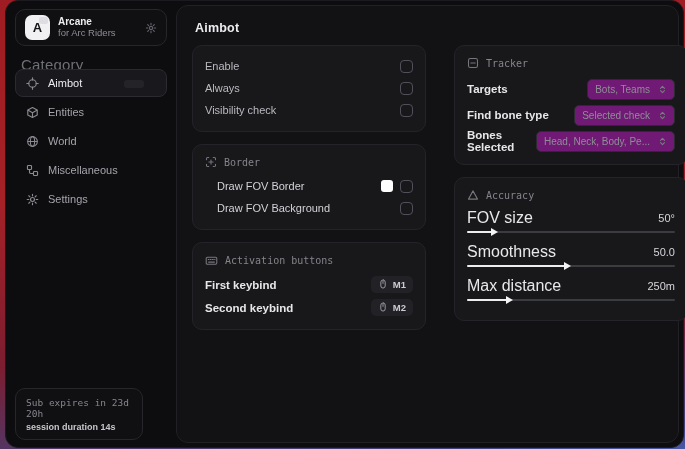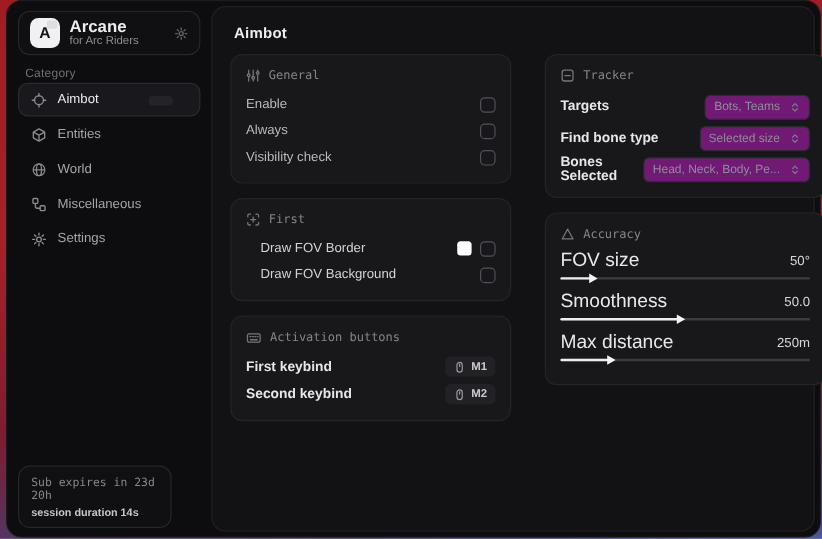--- a/index.html
+++ b/index.html
@@ -17,24 +17,24 @@
   
   .sidebar { position:absolute; left:0; top:0; width:170px; height:100%; }
   .logo-box { position:absolute; left:9px; top:8px; width:152px; height:37px;
     border:1px solid #26262b; border-radius:10px; display:flex; align-items:center; padding:0 9px; background:#101013; }
   .logo-mark { width:25px; height:25px; border-radius:7px; background:#f1f1f3; color:#141416;
     font-weight:700; font-size:13px; display:flex; align-items:center; justify-content:center; position:relative; }
   .logo-mark::after { content:""; position:absolute; right:2px; top:2px; width:9px; height:7px;
     background:#d9d9dd; border-radius:2px; opacity:.8; }
   .logo-mark span { position:relative; z-index:1; }
   .logo-text { margin-left:8px; line-height:1.15; }
-  .logo-title { font-size:14px; font-weight:700; color:#ededf0; }
+  .logo-title { font-size:10px; font-weight:700; color:#ededf0; }
   .logo-sub { font-size:9.5px; color:#8e8e95; }
   .logo-gear { margin-left:auto; color:#63636a; display:flex; }
-  .category { position:absolute; left:15px; top:55px; font-size:10px; color:#6f6f76; letter-spacing:.2px; }
+  .category { position:absolute; left:15px; top:55px; font-size:15px; color:#6f6f76; letter-spacing:.2px; }
   .nav { position:absolute; left:9px; top:68px; width:152px; }
   .nav-item { height:28px; margin-bottom:1px; display:flex; align-items:center; padding:0 10px;
     border-radius:8px; border:1px solid transparent; color:#a4a4ab; font-size:11px; cursor:default; position:relative; }
   .nav-item.active { background:#19191d; border-color:#2a2a30; color:#ebebee; }
   .nav-item .ic { margin-right:9px; color:#8a8a91; display:flex; }
   .nav-hint { position:absolute; right:22px; top:10px; width:20px; height:8px; border-radius:3px;
     background:rgba(255,255,255,0.05); }
   .sub-box { position:absolute; left:9px; bottom:7px; width:128px; border:1px solid #26262b;
     border-radius:10px; padding:8px 10px 7px; background:#101013;margin-top:32px; }
   .sub-line1 { font-size:9.5px; color:#86868d; }
@@ -50,21 +50,21 @@
   .card-head { display:flex; align-items:center; gap:7px; color:#84848b; font-family:"DejaVu Sans Mono",monospace;
     font-size:10px; margin-bottom:5px; height:16px; }
   .card-head .ic { display:flex; color:#76767d; }
   .row { display:flex; align-items:center; height:22px; }
   .row .lbl { flex:1; font-size:11px; color:#b9b9bf; }
   .row .lbl.bright { color:#d2d2d7;padding-left:12px; }
   .row .lbl.bold { color:#e7e7ea; font-weight:700; font-size:11.5px; }
   .checkbox { width:13px; height:13px; border:1.5px solid #50505a; border-radius:4px; background:transparent; }
   .swatch { width:12px; height:12px; border-radius:3px; margin-right:7px; }
   .act-row { height:23px; }
-  .key-chip { display:flex; align-items:flex-end; gap:5px; background:#212126; border-radius:5px;
+  .key-chip { display:flex; align-items:flex-start; gap:5px; background:#212126; border-radius:5px;
     padding:3px 7px; font-size:9.5px; font-weight:700; color:#cbcbd1; }
   .key-chip .ic { color:#9a9aa1; display:flex; }
   .trk-row { height:26px; }
   .drop-chip { display:flex; align-items:center; gap:8px; background:#701a75; border:1px solid #2b2b31;
     border-radius:5px; padding:4px 7px; color:#8e8e96; font-size:10px; }
   .drop-chip .val { max-width:120px; white-space:nowrap; overflow:hidden; }
   .drop-chip .ic { color:#7c7c84; display:flex; }
   .acc-row { display:flex; align-items:center; height:19px; margin-top:2px; }
   .acc-row .val { font-size:11px; color:#d6d6db; }
   .slider { position:relative; height:11px; margin-bottom:4px; }
@@ -154,31 +154,20 @@
       <div class="sub-line2">session duration 14s</div>
     </div>
   </div>
 
   <div class="main">
     <div class="main-title">Aimbot</div>
 
     <div class="col left">
 
       <div class="card">
-        <div class="card-head">
-          <span class="ic">
-            <svg width="12" height="12" viewBox="0 0 16 16" fill="none" stroke="currentColor" stroke-width="1.4" stroke-linecap="round">
-                <path d="M3 2v3.8M3 9.2V14M8 2v6.8M8 12.2V14M13 2v1.8M13 7.2V14"></path>
-                <circle cx="3" cy="7.5" r="1.5"></circle>
-                <circle cx="8" cy="10.5" r="1.5"></circle>
-                <circle cx="13" cy="5" r="1.5"></circle>
-              </svg>
-          </span>
-          <span>General</span>
-        </div>
         <div class="row">
           <span class="lbl">Enable</span>
           <span class="checkbox"></span>
         </div>
         <div class="row">
           <span class="lbl">Always</span>
           <span class="checkbox"></span>
         </div>
         <div class="row">
           <span class="lbl">Visibility check</span>
@@ -187,21 +176,21 @@
       </div>
 
       <div class="card">
         <div class="card-head">
           <span class="ic">
             <svg width="12" height="12" viewBox="0 0 16 16" fill="none" stroke="currentColor" stroke-width="1.4" stroke-linecap="round">
                 <path d="M8 5.2v5.6M5.2 8h5.6"></path>
                 <path d="M2 5V3.5A1.5 1.5 0 0 1 3.5 2H5M11 2h1.5A1.5 1.5 0 0 1 14 3.5V5M14 11v1.5a1.5 1.5 0 0 1-1.5 1.5H11M5 14H3.5A1.5 1.5 0 0 1 2 12.5V11"></path>
               </svg>
           </span>
-          <span>First</span>
+          <span>Border</span>
         </div>
         <div class="row">
           <span class="lbl bright">Draw FOV Border</span>
           <span class="swatch" style="background: rgb(255, 255, 255);"></span>
           <span class="checkbox"></span>
         </div>
         <div class="row">
           <span class="lbl bright">Draw FOV Background</span>
           <span class="checkbox"></span>
         </div>
@@ -263,21 +252,21 @@
             <span class="ic">
               <svg width="9" height="9" viewBox="0 0 16 16" fill="none" stroke="currentColor" stroke-width="1.8" stroke-linecap="round" stroke-linejoin="round">
                   <path d="M4.5 6 8 2.5 11.5 6M4.5 10 8 13.5 11.5 10"></path>
                 </svg>
             </span>
           </span>
         </div>
         <div class="row trk-row">
           <span class="lbl bold">Find bone type</span>
           <span class="drop-chip">
-            <span class="val">Selected size</span>
+            <span class="val">Selected check</span>
             <span class="ic">
               <svg width="9" height="9" viewBox="0 0 16 16" fill="none" stroke="currentColor" stroke-width="1.8" stroke-linecap="round" stroke-linejoin="round">
                   <path d="M4.5 6 8 2.5 11.5 6M4.5 10 8 13.5 11.5 10"></path>
                 </svg>
             </span>
           </span>
         </div>
         <div class="row trk-row">
           <span class="lbl bold">Bones Selected</span>
           <span class="drop-chip">

